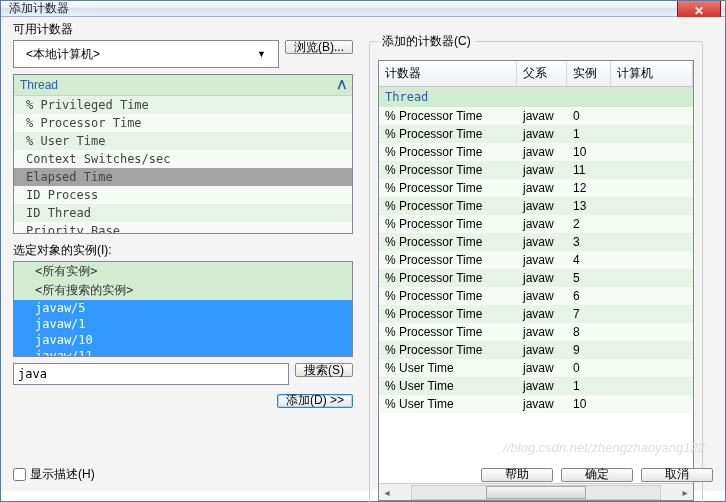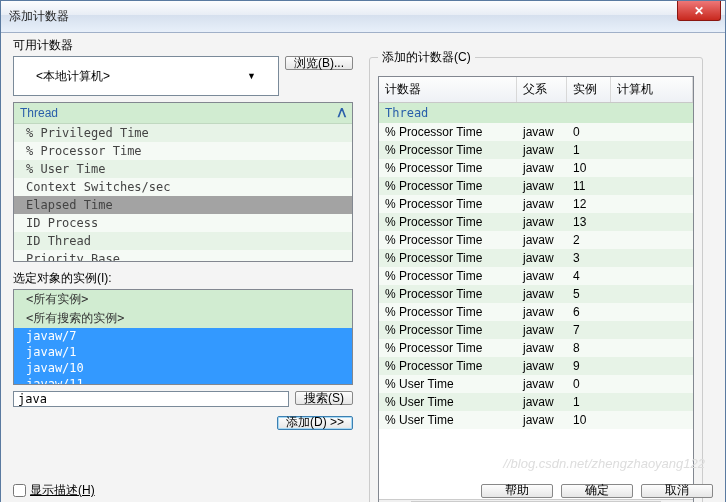--- a/index.html
+++ b/index.html
@@ -1,54 +1,54 @@
 <!DOCTYPE html>
 <html><head>
 <meta charset="utf-8">
 <style>
 * { box-sizing: border-box; margin: 0; padding: 0; font-family: "Microsoft YaHei", Tahoma, sans-serif; font-size: 12px; }
 body { background: #f0f0f0; width: 726px; height: 502px; overflow: hidden; }
 
 .window { width: 726px; height: 502px; background: #fff; border: 1px solid #5a7aa0; box-shadow: 0 0 8px rgba(0,0,0,0.3); }
 
-.titlebar { height: 32px; background: linear-gradient(#fdfdfe, #e8edf5 45%, #d6e0ee 46%, #e8f0fa); border-bottom: 1px solid #a0b0c8; display: flex; align-items: center; padding: 0 0 0 8px; position: relative; }
+.titlebar { height: 16px; background: linear-gradient(#fdfdfe, #e8edf5 45%, #d6e0ee 46%, #e8f0fa); border-bottom: 1px solid #a0b0c8; display: flex; align-items: center; padding: 0 0 0 8px; position: relative; }
 .titlebar .title { color: #222; }
 .close-btn { position: absolute; right: 4px; top: 0; width: 44px; height: 20px; background: linear-gradient(#e77, #c8281e); border: 1px solid #8a1610; border-top: none; border-radius: 0 0 3px 3px; display: flex; align-items: center; justify-content: center; color: #fff; font-weight: bold; }
 
 .body { padding: 10px 12px 8px 12px; background: #f4f4f4; height: 474px; position: relative; }
 
 .left-panel { position: absolute; left: 12px; top: 4px; width: 340px; }
 .right-panel { position: absolute; left: 368px; top: 10px; width: 334px; }
 
 .section-label { margin-bottom: 2px; display: block; }
 
 fieldset { border: 1px solid #ccc; border-radius: 3px; padding: 8px 8px 6px 8px; margin-top: 6px; }
 legend { padding: 0 4px; }
 
 .combo-row { display: flex; gap: 6px; margin-top: 2px; }
-.combo { flex: 1; height: 40px; border: 1px solid #7a8a99; background: #fff; padding: 0 22px; display: flex; align-items: center; justify-content: space-between; }
+.combo { flex: 1; height: 28px; border: 1px solid #7a8a99; background: #fff; padding: 0 12px; display: flex; align-items: center; justify-content: space-between; }
 .combo .arrow { font-size: 9px; }
 .btn { height: 14px; padding: 0 8px; border: 1px solid #888; background: linear-gradient(#fdfdfd,#e6e6e6); border-radius: 2px; display: inline-flex; align-items: center; cursor: default; }
 .btn.focus { border: 1px solid #3c7fb1; box-shadow: inset 0 0 0 1px #a7d9f5; }
 
 .listbox { border: 1px solid #828790; background: #fff; margin-top: 6px; height: 160px; overflow-y: scroll; }
 .listbox .group-hdr { background: #d1ecd1; color: #2a5faa; font-family: Consolas, monospace; font-size: 12px; padding: 3px 6px; display: flex; justify-content: space-between; border-bottom: 1px solid #c0d8c0; }
 .listbox .group-hdr .caret { color: #2a5faa; font-weight: bold; }
 .listbox .item { font-family: Consolas, monospace; font-size: 12px; padding: 2px 12px; color: #444; }
 .listbox .item:nth-child(odd) { background: #e7f3e7; }
 .listbox .item:nth-child(even) { background: #f5faf5; }
 .listbox .item.hl { background: #a3a3a3; }
 
 .instance-box { border: 1px solid #828790; background: #fff; margin-top: 2px; height: 96px; overflow-y: scroll; }
-.instance-box .row { font-family: Consolas, monospace; font-size: 12px; padding: 1px 12px; }
+.instance-box .row { font-family: Consolas, monospace; font-size: 12px; padding: 1px 21px; }
 .instance-box .row.meta { background: #d1ecd1; color: #333; }
 .instance-box .row.sel { background: #3399ff; color: #fff; }
 
 .search-row { display: flex; gap: 6px; margin-top: 6px; }
-.search-row input { flex: 1; height: 16px; border: 1px solid #7a8a99; padding: 0 4px; font-family: Consolas, monospace; }
+.search-row input { flex: 1; height: 22px; border: 1px solid #7a8a99; padding: 0 4px; font-family: Consolas, monospace; }
 
 .add-row { text-align: right; margin-top: 8px; }
 
 .right-list { border: 1px solid #828790; background: #fff; margin-top: 2px; height: 441px; display: flex; flex-direction: column; }
 .right-list .cols { display: flex; background: linear-gradient(#fdfdfd,#eef1f5); border-bottom: 1px solid #c8c8c8; }
 .right-list .cols div { padding: 4px 6px; border-right: 1px solid #d8d8d8; }
 .c1 { width: 138px; } .c2 { width: 50px; } .c3 { width: 44px; } .c4 { flex: 1; }
 .right-scroll { flex: 1; overflow-y: scroll; background: #fff; }
 .right-hscroll { height: 17px; background: #f0f0f0; border-top: 1px solid #ccc; display: flex; align-items: center; }
 .right-hscroll .track { flex:1; height: 15px; background: #e8e8e8; border: 1px solid #ccc; margin: 0 16px; position: relative; }
@@ -60,21 +60,21 @@
 .right-list .rrow:nth-child(odd) { background: #e7f3e7; }
 .right-list .rrow:nth-child(even) { background: #f5faf5; }
 .right-list .rrow div { padding: 2px 6px; }
 
 .remove-row { margin-top: 6px; }
 .btn.disabled { color: #9a9a9a; }
 
 .bottom-row { position: absolute; left: 12px; right: 12px; bottom: 8px; display: flex; align-items: center; justify-content: space-between; }
 .bottom-btns { display: flex; gap: 8px; }
 .bottom-btns .btn { width: 72px; justify-content: center; }
-.chk { display: flex; align-items: center; gap: 4px; text-decoration: underline; }
+.chk { display: flex; align-items: center; gap: 4px; }
 .chk input { width: 13px; height: 13px; }
 
 .watermark { position: absolute; right: 20px; bottom: 36px; color: #ddd; font-style: italic; font-size: 13px; pointer-events: none; }
 </style>
 </head>
 <body>
 
 <div class="window">
   <div class="titlebar">
     <span class="title">添加计数器</span>
@@ -111,21 +111,21 @@
             <div class="item">ID Thread</div>
             <div class="item">Priority Base</div>
           </div>
       </div>
 
       <div style="margin-top:8px">选定对象的实例(I):</div>
       <div class="instance-box">
         <div id="instance-items">
             <div class="row meta">&lt;所有实例&gt;</div>
             <div class="row meta">&lt;所有搜索的实例&gt;</div>
-            <div class="row sel">javaw/7</div>
+            <div class="row sel">javaw/5</div>
             <div class="row sel">javaw/1</div>
             <div class="row sel">javaw/10</div>
             <div class="row sel">javaw/11</div>
           </div>
       </div>
 
       <div class="search-row">
         <input type="text" value="java" style="">
         <div class="btn">搜索(S)</div>
       </div>

